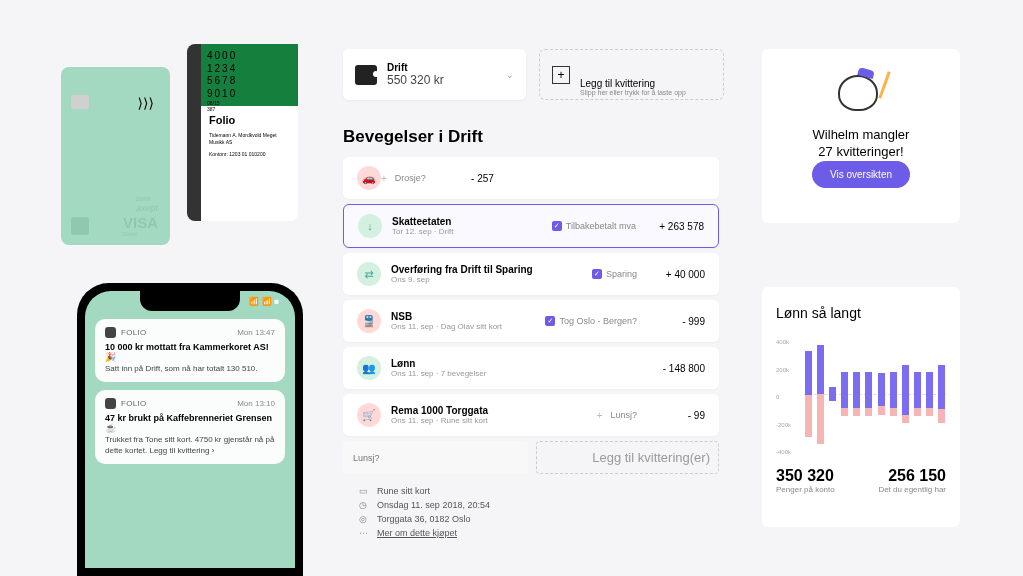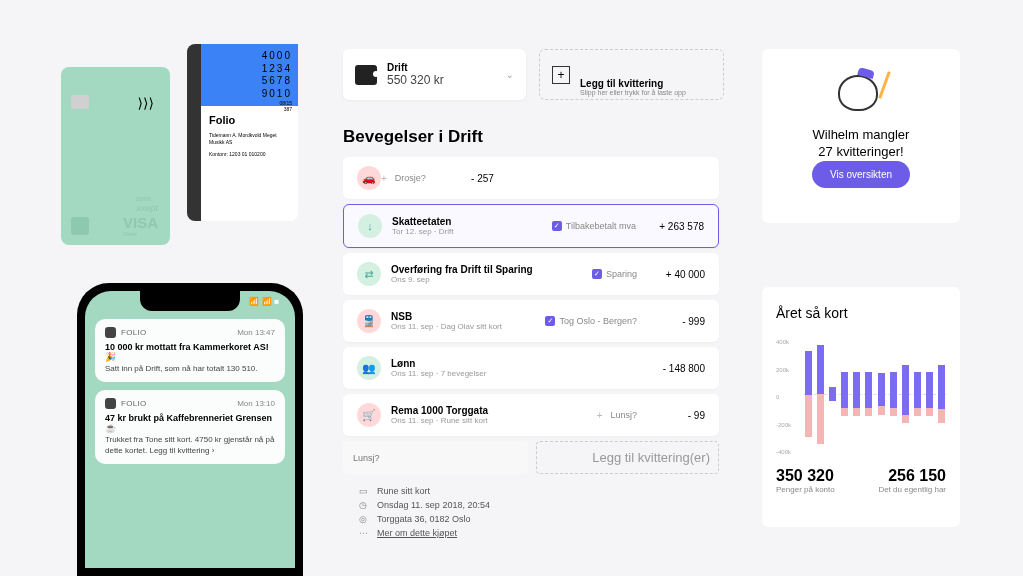--- a/index.html
+++ b/index.html
@@ -7,39 +7,39 @@
 
 
 .card-green { position: absolute; left: 61px; top: 67px; width: 109px; height: 178px; background: #a3d9c1; border-radius: 8px; padding: 10px; }
 .chip { width: 18px; height: 14px; background: #d0d0d0; border-radius: 2px; margin-top: 18px; }
 .contactless { position: absolute; right: 16px; top: 28px; font-size: 14px; }
 .visa-text { position: absolute; bottom: 8px; right: 12px; color: #8fc9ad; font-weight: bold; font-size: 15px; }
 .axept { position: absolute; bottom: 32px; right: 12px; color: #8fc9ad; font-size: 9px; font-style: italic; }
 .lp-logo { position: absolute; bottom: 10px; left: 10px; width: 18px; height: 18px; background: #8fc9ad; border-radius: 3px; }
 
 .card-white { position: absolute; left: 187px; top: 44px; width: 111px; height: 177px; background: #fff; border-radius: 8px; border-left: 14px solid #333; }
-.card-white-top { background: #3b82f6; height: 62px; padding: 6px 6px 2px 6px; font-family: monospace; font-size: 10px; text-align: right; line-height: 1.25; letter-spacing: 2px; }
+.card-white-top { background: #15803d; height: 62px; padding: 6px 6px 2px 6px; font-family: monospace; font-size: 10px; line-height: 1.25; letter-spacing: 2px; }
 .card-white-body { padding: 8px; }
 .folio-brand { font-weight: bold; font-size: 11px; }
 .card-small-text { font-size: 5px; margin-top: 6px; line-height: 1.3; }
 
 
 .account-sel { position: absolute; left: 343px; top: 49px; width: 183px; height: 51px; background: #fff; border-radius: 6px; display: flex; align-items: center; padding: 0 12px; box-shadow: 0 1px 3px rgba(0,0,0,0.05); }
 .wallet-icon { width: 22px; height: 20px; background: #222; border-radius: 3px; position: relative; }
 .wallet-icon::after { content: ''; position: absolute; right: -2px; top: 6px; width: 6px; height: 6px; background: #fff; border-radius: 50%; }
 .account-txt { margin-left: 10px; flex: 1; }
 .account-name { font-size: 10px; font-weight: 600; }
 .account-bal { font-size: 12px; color: #444; }
 .chev { color: #aaa; font-size: 10px; }
 
 
 .add-receipt { position: absolute; left: 539px; top: 49px; width: 185px; height: 51px; border: 1px dashed #ccc; border-radius: 6px; display: flex; align-items: center; padding: 0 12px; }
 .plus-box { width: 18px; height: 18px; border: 1.5px solid #333; display: flex; align-items: center; justify-content: center; font-size: 12px; }
 .add-txt { margin-left: 10px; }
-.add-title { font-size: 10px; font-weight: 700; margin-top: 24px; }
+.add-title { font-size: 10px; font-weight: 400; margin-top: 24px; }
 .add-sub { font-size: 7px; color: #888; }
 
 
 .mv-header { position: absolute; left: 343px; top: 127px; font-size: 17px; font-weight: 600; }
 
 
 .tx-list { position: absolute; left: 343px; top: 157px; width: 376px; }
 .tx { background: #fff; border-radius: 6px; padding: 9px 14px; margin-bottom: 5px; display: flex; align-items: center; box-shadow: 0 1px 2px rgba(0,0,0,0.03); }
 .tx.selected { border: 1px solid #6c5ce7; background: #faf9ff; }
 .tx-icon { width: 24px; height: 24px; border-radius: 50%; display: flex; align-items: center; justify-content: center; font-size: 11px; }
@@ -246,21 +246,21 @@
       <div class="mascot-body"></div>
       <div class="mascot-hat"></div>
   </div>
   <div class="missing-h">
     <span>Wilhelm mangler</span><br><span>27 kvitteringer!</span>
   </div>
   <button class="missing-btn">Vis oversikten</button>
 </div>
 
 <div class="year">
-  <div class="year-h">Året så kort</div>
+  <div class="year-h">Lønn så langt</div>
   <div class="chart">
     <div class="y-axis" id="y-axis">
         <div class="y-tick" style="top: 0%;">400k</div>
         <div class="y-tick" style="top: 25%;">200k</div>
         <div class="y-tick" style="top: 50%;">0</div>
         <div class="y-tick" style="top: 75%;">-200k</div>
         <div class="y-tick" style="top: 100%;">-400k</div>
       </div>
     <div class="zero-line"></div>
     <div class="bars" id="bars">

